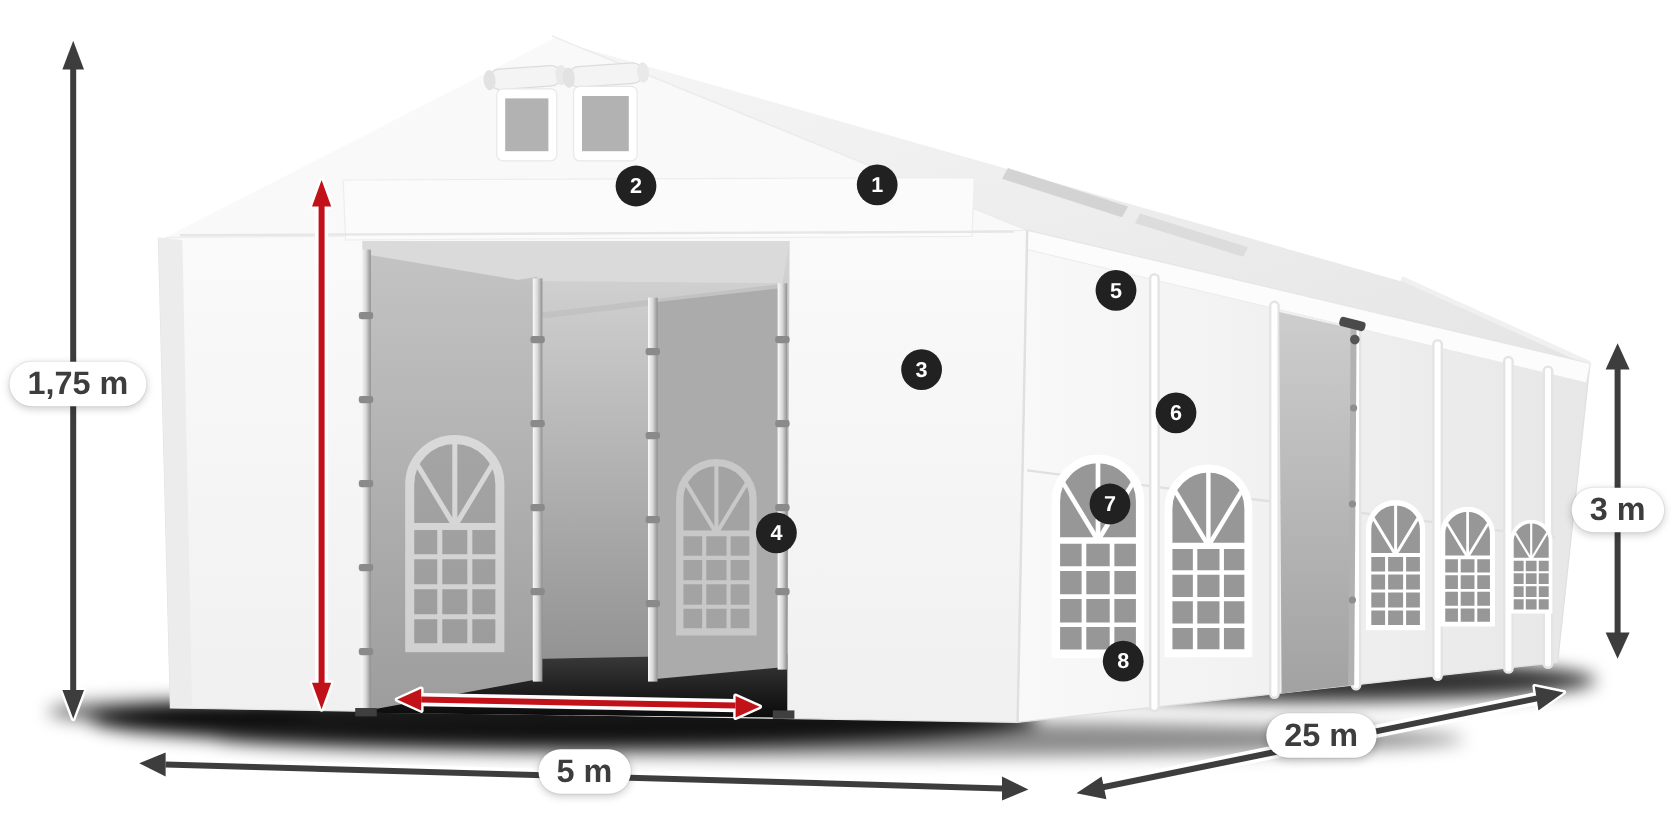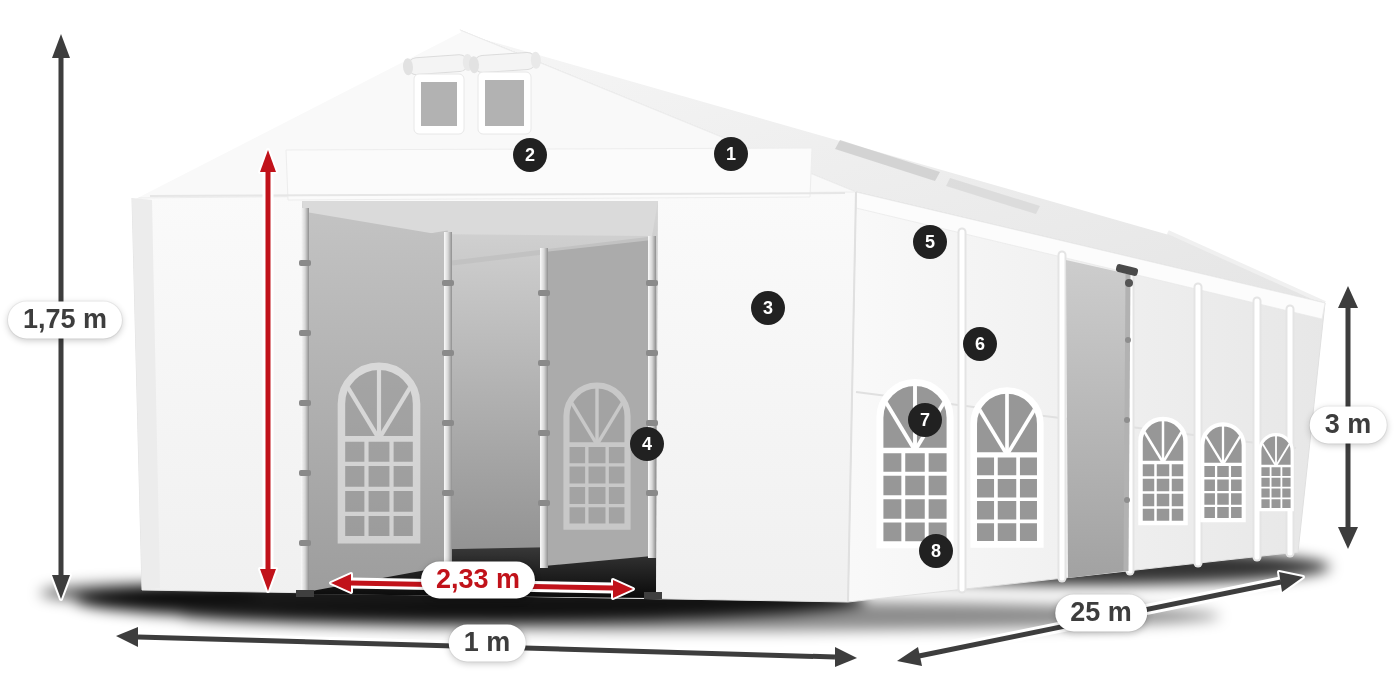--- a/index.html
+++ b/index.html
@@ -268,22 +268,21 @@
       <g>
         <line class="casing" x1="1348" y1="306" x2="1348" y2="529"></line>
         <polygon class="head-dark" points="1348,286 1338,308 1358,308"></polygon>
         <polygon class="head-dark" points="1348,549 1338,527 1358,527"></polygon>
         <line class="shaft-dark" x1="1348" y1="306" x2="1348" y2="529"></line>
       </g>
     </g>
   </svg>
 
   <div class="pill" style="left:65px;  top:320px;">1,75 m</div>
-  <div class="pill red" style="left:478px; top:580px;">2,33 m</div>
-  <div class="pill" style="left:487px; top:643px;">1 m</div>
+  <div class="pill" style="left:487px; top:643px;">5 m</div>
   <div class="pill" style="left:1101px;top:613px;text-align:right;">25 m</div>
   <div class="pill" style="left:1348px;top:413px;margin-top:12px;">3 m</div>
 
   <div class="badge" style="left:731px; top:154px;">1</div>
   <div class="badge" style="left:530px; top:155px;">2</div>
   <div class="badge" style="left:768px; top:308px;">3</div>
   <div class="badge" style="left:647px; top:444px;">4</div>
   <div class="badge" style="left:930px; top:242px;">5</div>
   <div class="badge" style="left:980px; top:344px;">6</div>
   <div class="badge" style="left:925px; top:420px;">7</div>

